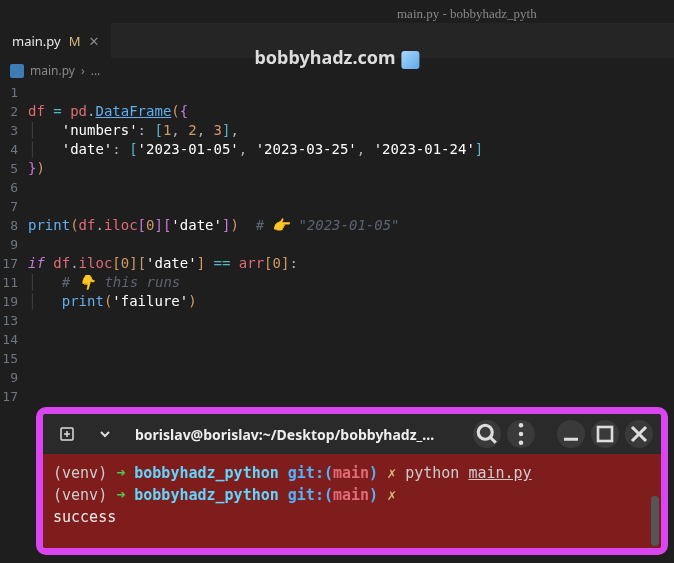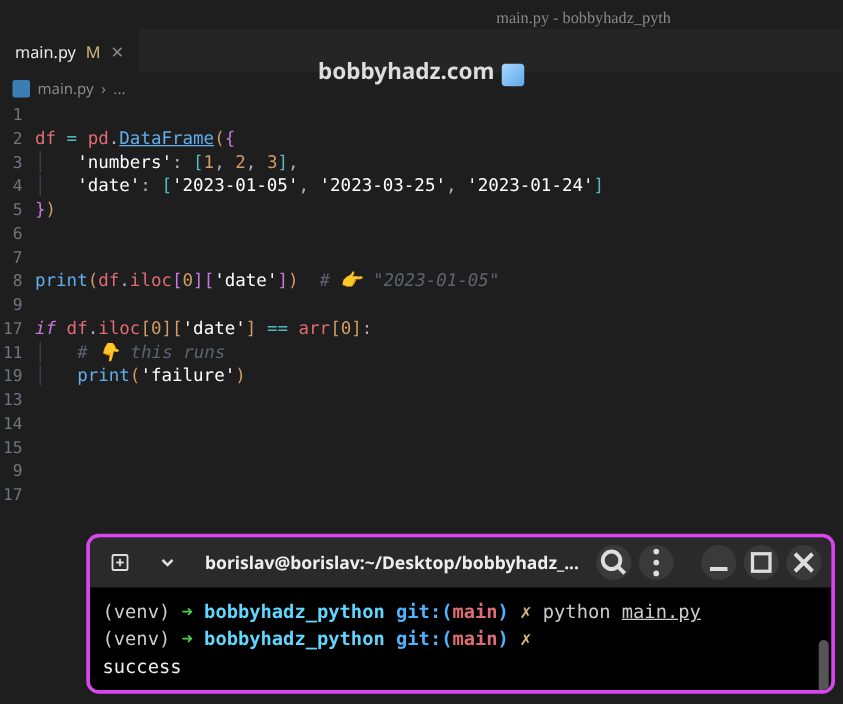--- a/index.html
+++ b/index.html
@@ -114,23 +114,22 @@
   .guide { color: #3b3f47; }
 
   
   .terminal-window {
     position: absolute;
     left: 36px;
     right: 6px;
     bottom: 8px;
     background: #1a1a1a;
     border-radius: 10px;
-    border: 3px solid #d946ef;
+    border: 7px solid #d946ef;
     overflow: hidden;
-    margin-left: 33px;
   }
   .term-titlebar {
     background: #2a2a2a;
     height: 40px;
     display: flex;
     align-items: center;
     padding: 0 8px;
     gap: 6px;
     font-family: system-ui, sans-serif;
   }
@@ -158,22 +157,22 @@
     width: 28px;
     height: 28px;
     border-radius: 50%;
     background: #3a3a3a;
     display: flex;
     align-items: center;
     justify-content: center;
     color: #ddd;
   }
   .term-body {
-    padding: 8px 10px 8px 10px;
-    background: #000000;
+    padding: 8px 10px 20px 10px;
+    background: #7f1d1d;
     font-family: 'Consolas', 'Monaco', monospace;
     font-size: 15px;
     line-height: 22px;
     color: #eee;
     position: relative;
   }
   .t-venv { color: #ccc; }
   .t-arrow { color: #4ec94e; font-weight: bold; }
   .t-dir { color: #5fd7ff; font-weight: bold; }
   .t-git { color: #4fb4ff; font-weight: bold; }

